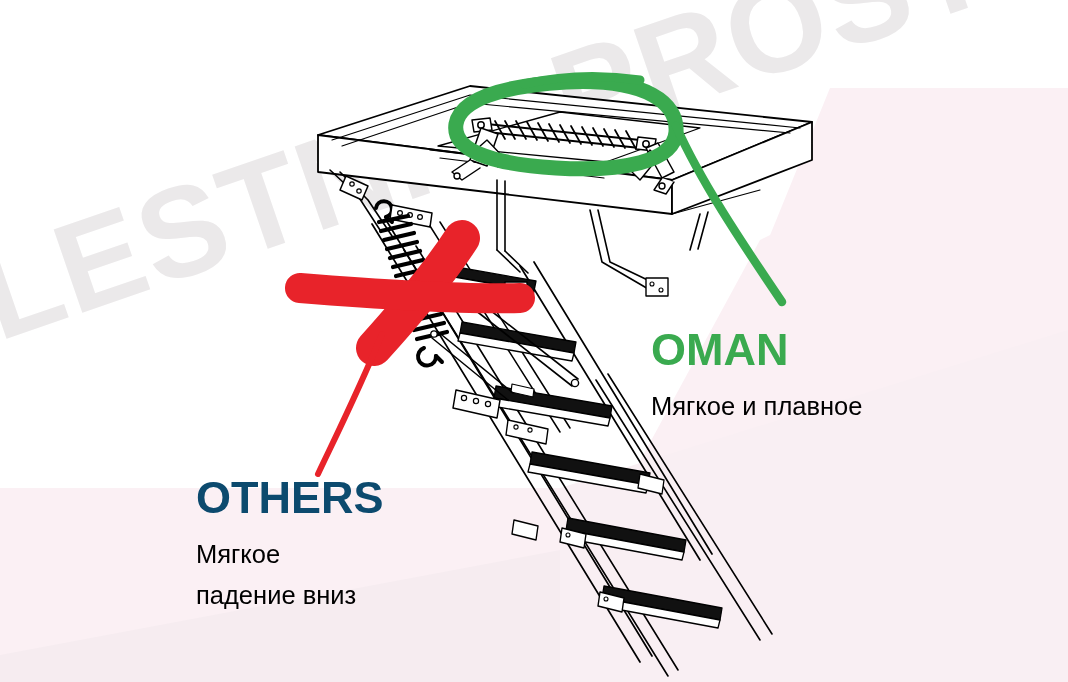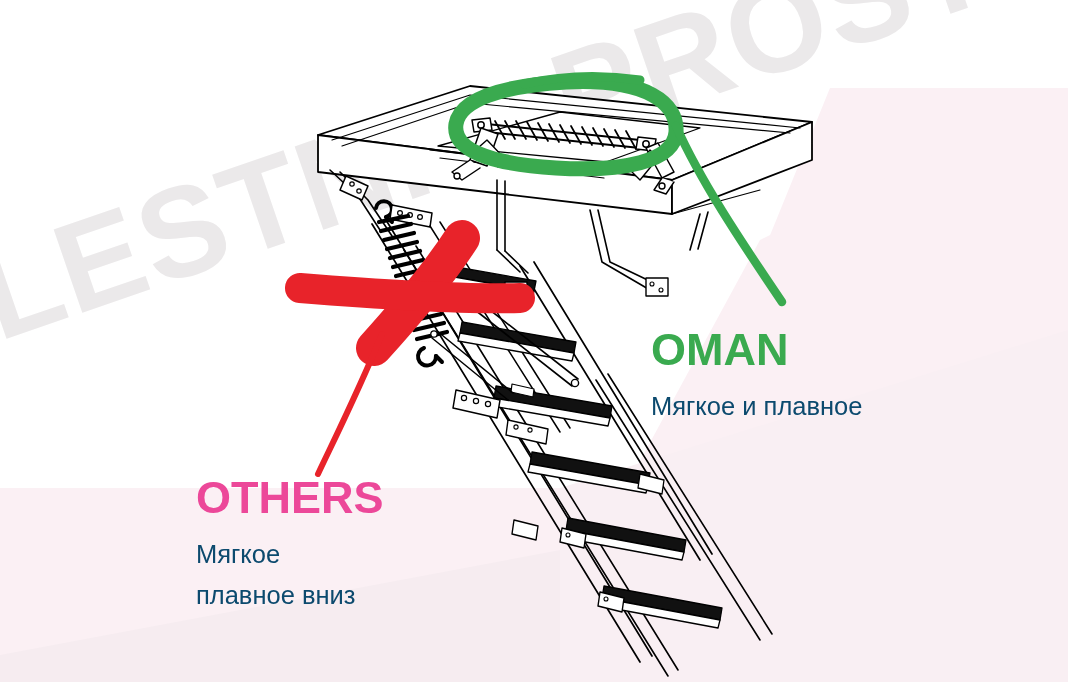--- a/index.html
+++ b/index.html
@@ -48,25 +48,25 @@
   #others-block{left:196px;top:475px;width:300px;}
 
   .headline{
     font-size:45px;
     font-weight:bold;
     line-height:1.0;
     margin:0 0 14px 0;
     letter-spacing:0px;
   }
   #oman-title{color:#3aaa4f;}
-  #others-title{color:#ec4899;}
+  #others-title{color:#0c4a6e;}
 
   .sub-line{
     font-size:25.5px;
-    color:#0c4a6e;
+    color:#000000;
     line-height:1.62;
     margin:0;
     white-space:nowrap;
   }
 </style>
 </head>
 <body>
 
 <div id="stage">
 
@@ -306,16 +306,16 @@
   </svg>
 
   <div class="label-block" id="oman-block">
     <div class="headline" id="oman-title">OMAN</div>
     <p class="sub-line">Мягкое и плавное</p>
   </div>
 
   <div class="label-block" id="others-block">
     <div class="headline" id="others-title">OTHERS</div>
     <p class="sub-line">Мягкое</p>
-    <p class="sub-line">плавное вниз</p>
+    <p class="sub-line">падение вниз</p>
   </div>
 
 </div>
 
 </body></html>

